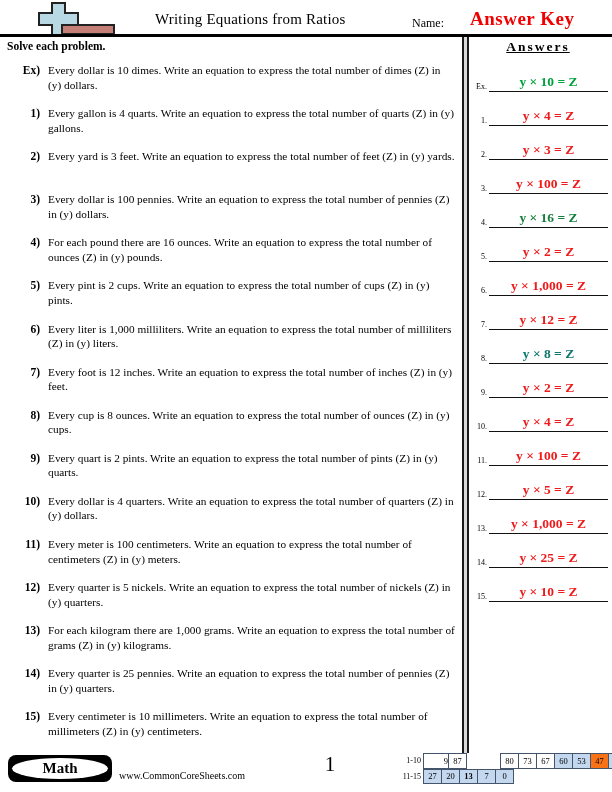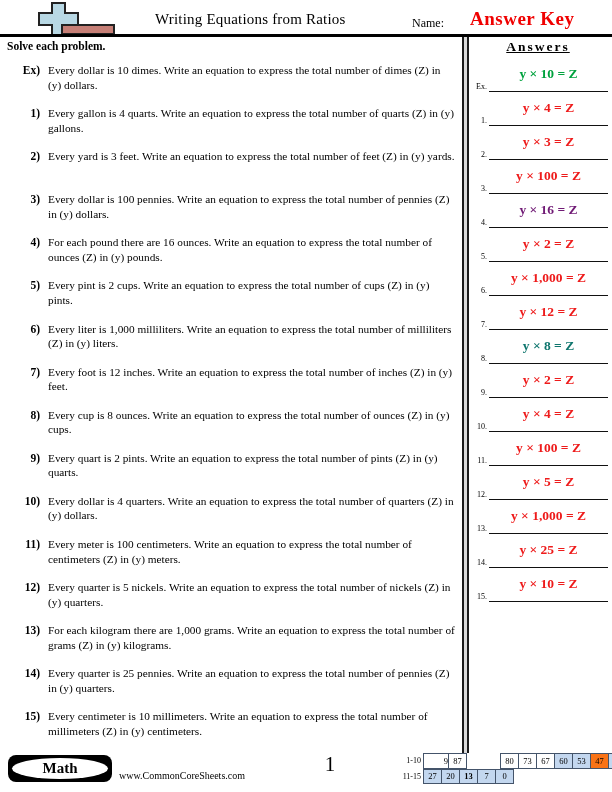--- a/index.html
+++ b/index.html
@@ -23,21 +23,21 @@
   .prob { display:flex; height:43.1px; overflow:hidden; }
   .prob-num { width:36px; text-align:right; font-weight:bold; font-size:11.5px; padding-right:8px; flex:none; line-height:14.5px; }
   .prob-text { flex:1; font-size:11.3px; line-height:14.5px; }
   
   .answers-title { position:absolute; left:468px; top:39px; width:140px; text-align:center;
                    font-size:13.5px; font-weight:bold; letter-spacing:2px; text-decoration:underline; }
   .answers { position:absolute; left:470px; top:58px; width:138px; }
   .ans-row { height:34px; display:flex; align-items:flex-end; }
   .ans-num { width:17px; flex:none; font-size:8px; text-align:right; padding-right:2px; padding-bottom:1px; }
   .ans-line { flex:1; border-bottom:1.6px solid #111; text-align:center;
-              font-size:13.5px; font-weight:bold; padding-bottom:9px; white-space:nowrap; }
+              font-size:13.5px; font-weight:bold; padding-bottom:1px; white-space:nowrap; }
   
   .math-badge { position:absolute; left:8px; top:755px; width:104px; height:27px;
                 background:#000; border-radius:8px; display:flex; align-items:center; justify-content:center; }
   .math-badge-inner { width:96px; height:21px; background:#fff; border-radius:50%;
                       display:flex; align-items:center; justify-content:center; }
   .math-badge-label { font-size:15px; font-weight:bold; }
   .website { position:absolute; left:119px; top:770px; font-size:10px; }
   .page-number { position:absolute; left:300px; top:752px; width:60px; text-align:center; font-size:21px; }
   .score-table { position:absolute; left:390px; top:753px; }
   .score-row { display:flex; height:15.5px; }
@@ -175,21 +175,21 @@
   <div class="ans-row">
     <div class="ans-num">3.</div>
     <div class="ans-line">
       <span style="color: rgb(238, 27, 27);">y × 100 = Z</span>
     </div>
   </div>
 
   <div class="ans-row">
     <div class="ans-num">4.</div>
     <div class="ans-line">
-      <span style="color: #701a75;">y × 16 = Z</span>
+      <span style="color: #15803d;">y × 16 = Z</span>
     </div>
   </div>
 
   <div class="ans-row">
     <div class="ans-num">5.</div>
     <div class="ans-line">
       <span style="color: rgb(238, 27, 27);">y × 2 = Z</span>
     </div>
   </div>
 

